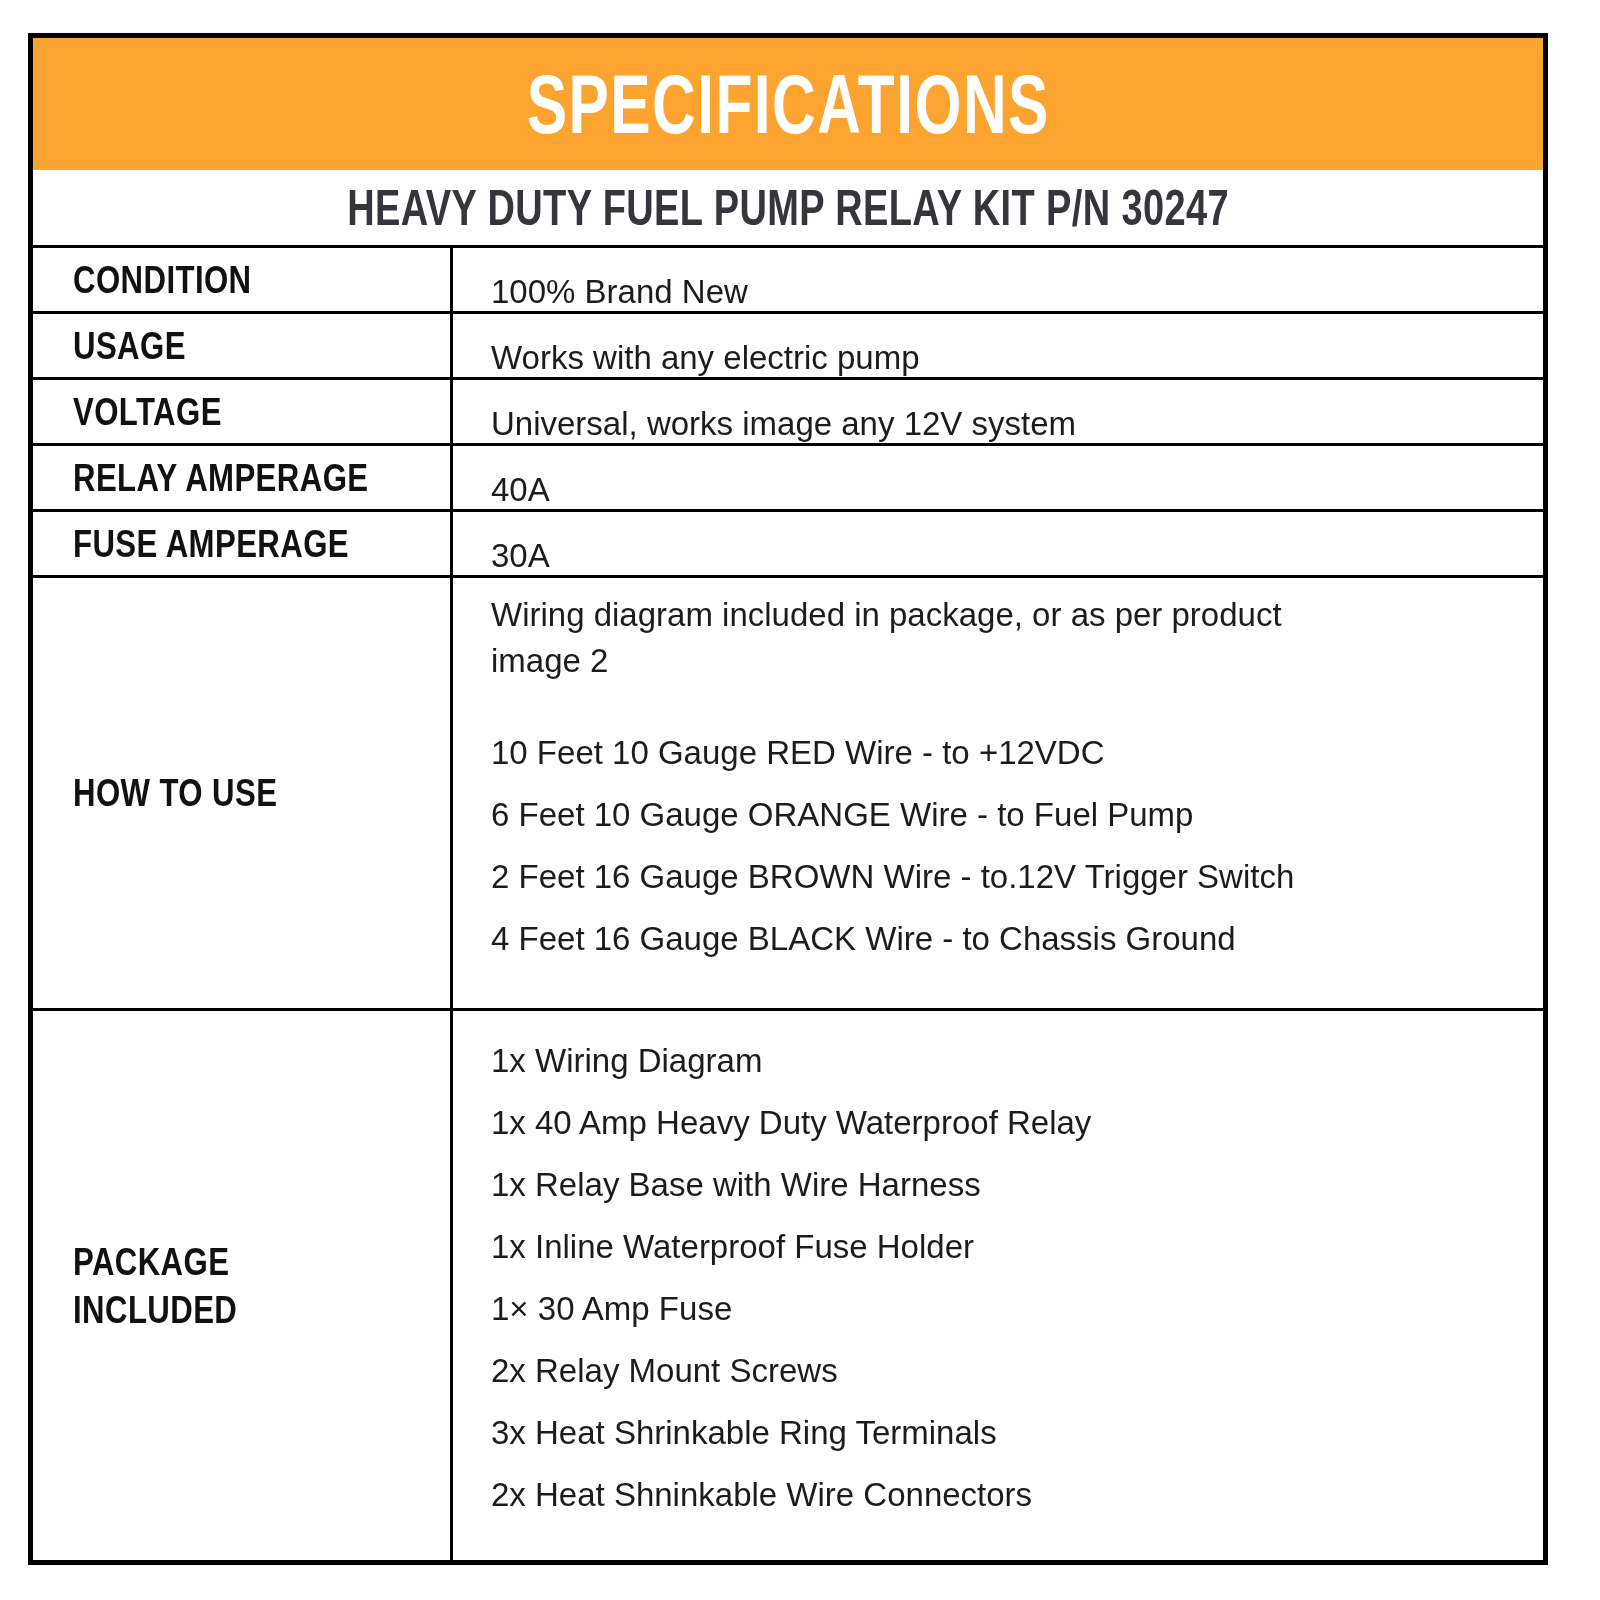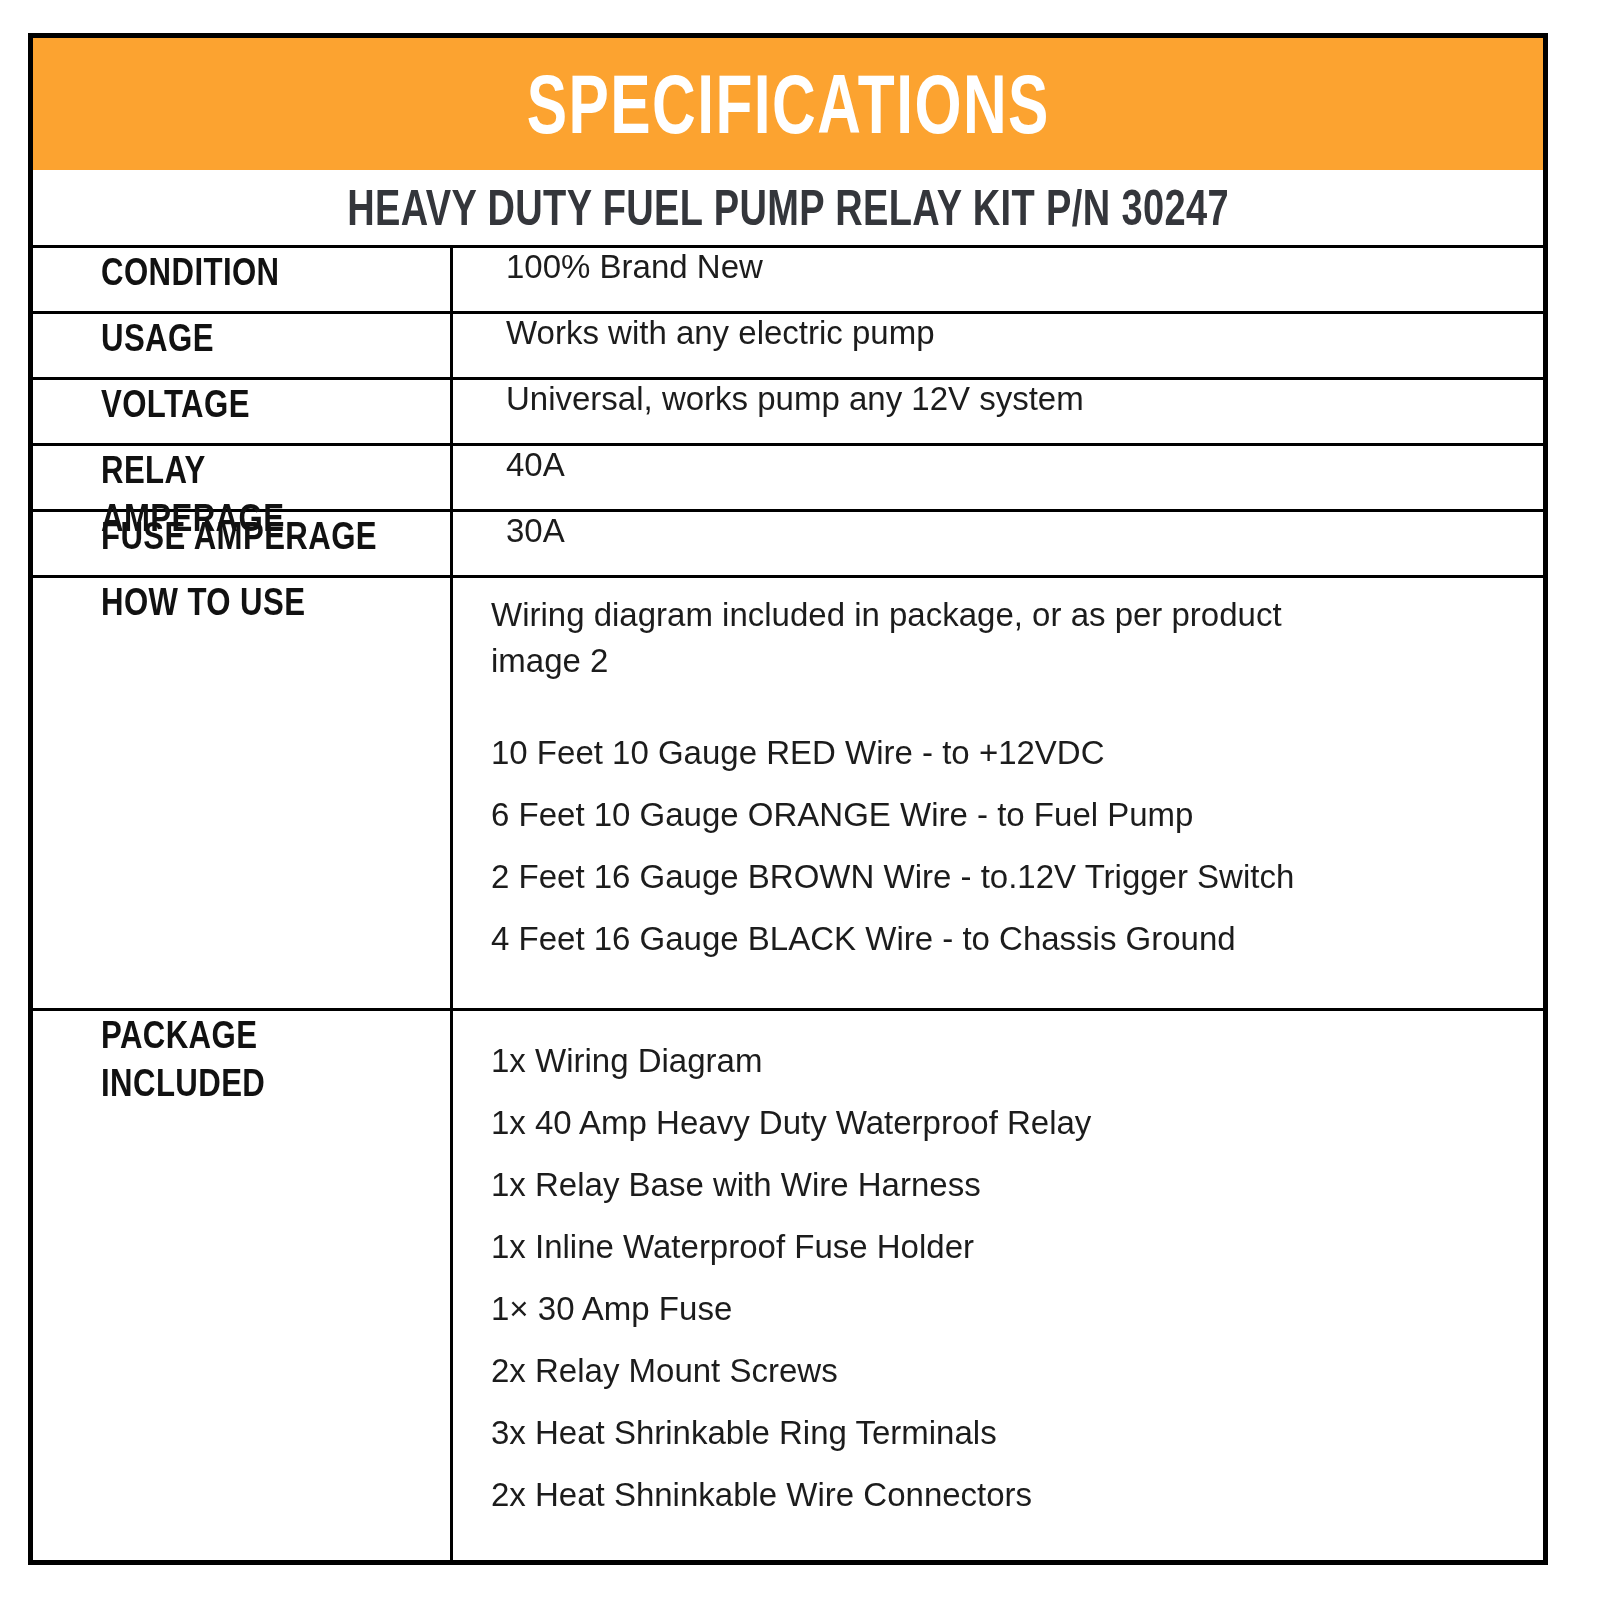--- a/index.html
+++ b/index.html
@@ -60,40 +60,40 @@
   }
   .row.simple { height: 66px; }
   .row.how-to-use { height: 433px; }
   .row.package { flex: 1; }
 
   .label-cell {
     width: 420px;
     flex: 0 0 420px;
     border-right: 3px solid #000000;
     display: flex;
-    padding-left: 68px;
+    align-items: center;
+    padding-left: 40px;
   }
   .label-text {
     display: inline-block;
     font-size: 38px;
     font-weight: 800;
     color: #111111;
     letter-spacing: 0.5px;
     transform: scaleX(0.82);
     transform-origin: left center;
     line-height: 48px;
   }
   .label-text.wrap { max-width: 245px; white-space: normal; }
 
   .value-cell {
     flex: 1;
     display: flex;
-    align-items: flex-start;
+    align-items: flex-end;
     padding-left: 38px;
-    margin-left: 15px;
   }
   .value-text {
     font-size: 33px;
     color: #1c1c1c;
   }
 
   
   .content-cell {
     flex: 1;
     padding: 14px 40px 0 38px;
@@ -144,21 +144,21 @@
     <div class="value-cell">
       <span class="value-text">Works with any electric pump</span>
     </div>
   </div>
 
   <div class="row simple">
     <div class="label-cell">
       <span class="label-text">VOLTAGE</span>
     </div>
     <div class="value-cell">
-      <span class="value-text">Universal, works pump any 12V system</span>
+      <span class="value-text">Universal, works image any 12V system</span>
     </div>
   </div>
 
   <div class="row simple">
     <div class="label-cell">
       <span class="label-text">RELAY AMPERAGE</span>
     </div>
     <div class="value-cell">
       <span class="value-text">40A</span>
     </div>

